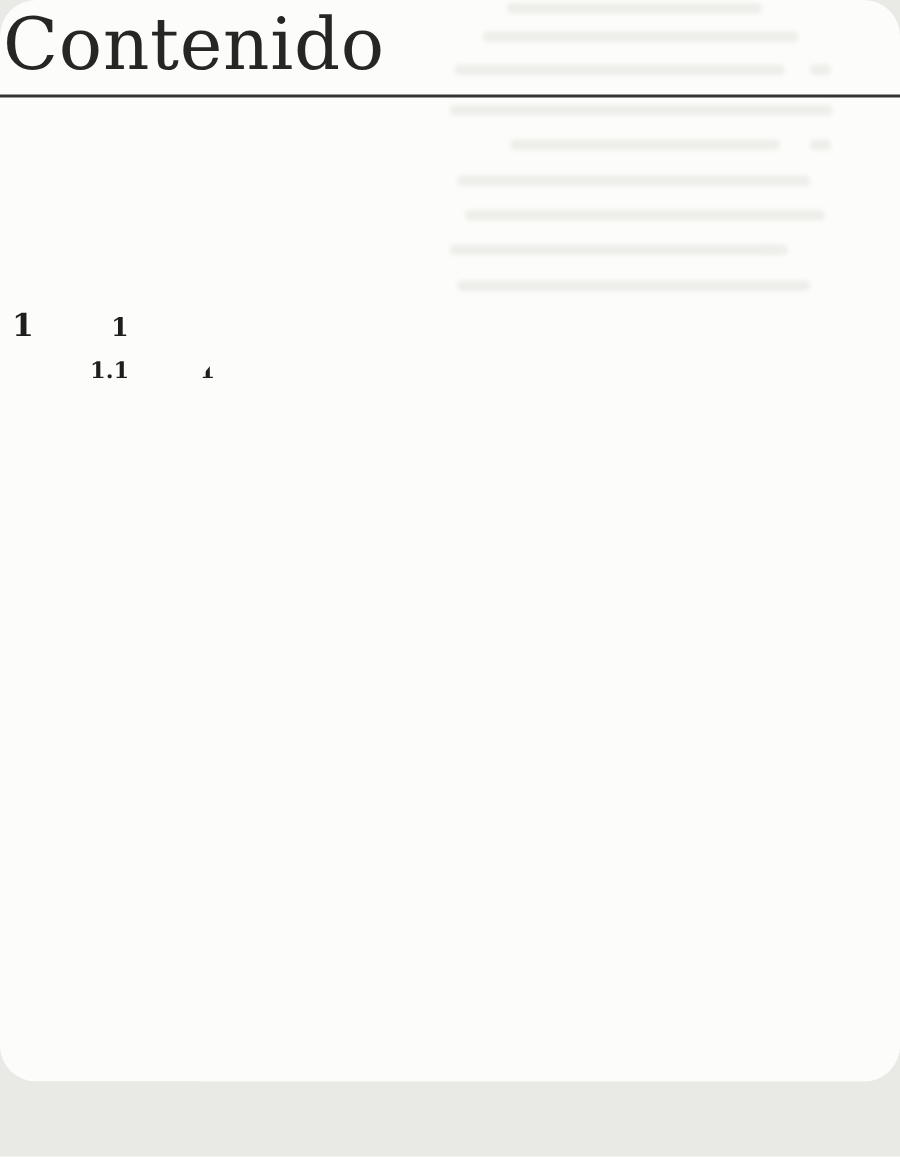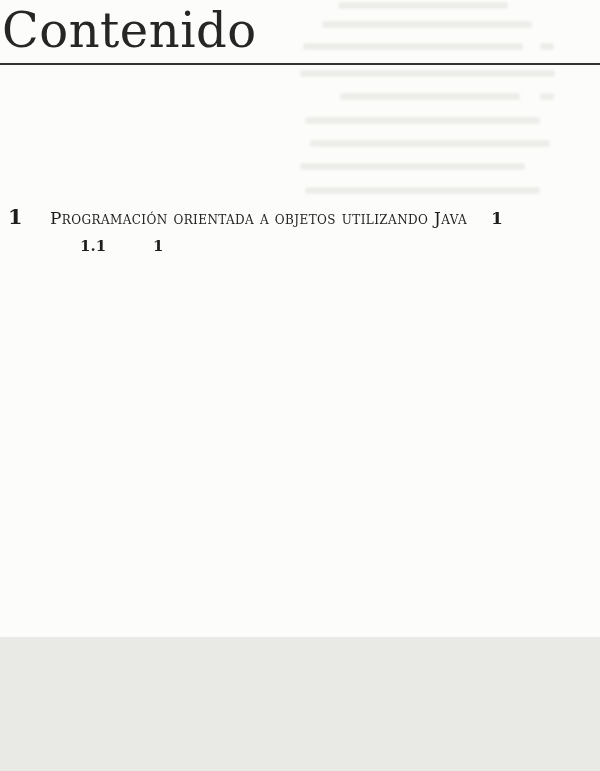--- a/index.html
+++ b/index.html
@@ -1,22 +1,23 @@
 <!DOCTYPE html>
 <html><head>
 <meta charset="utf-8">
 <style>
   html,body{margin:0;padding:0;background:#e9e9e6;}
   .page{
     position:relative;
-    width:600px;height:637px;
+    width:600px;height:721px;
     background:#fcfcfa;
     overflow:hidden;
     font-family:"DejaVu Serif", serif;
     color:#1e1e1c;
+    border-radius:24px;
   }
   
   .page-title{
     margin:0 0 0 2px;
     padding-top:6px;
     font-size:48px;
     line-height:48px;
     font-weight:400;
     letter-spacing:0.5px;
     color:#262624;
@@ -60,21 +61,21 @@
     white-space:nowrap;
   }
   .entry .num{flex:0 0 auto;}
   .entry .page{margin-left:20px;}
   .entry.section{
     line-height:20px;
     margin-top:5px;
     font-size:15px;
     font-weight:700;
   }
-  .entry.section .num{margin-left:80px;width:53px;}
+  .entry.section .num{margin-left:60px;width:53px;}
   
   .bleed{position:absolute;inset:0;pointer-events:none;}
   .ghost{
     position:absolute;
     background:#e4e4df;
     border-radius:3px;
     filter:blur(1.3px);
     opacity:0.6;
   }
   .ghost.faint{opacity:0.3;}
@@ -111,21 +112,20 @@
     <div class="speck" style="left:556px;top:399px;"></div>
   </div>
 
   <div class="content">
 
     <h1 class="page-title">Contenido</h1>
     <div class="title-rule"></div>
 
     <div class="chapter-line">
       <span class="ch-num">1</span>
-      <span class="ch-title">Programación orientada a objetos utilizando Java</span>
       <span class="ch-page">1</span>
     </div>
 
     <nav class="entries">
 
       <div class="entry section">
         <span class="num">1.1</span>
         <span class="page">1</span>
       </div>
 

